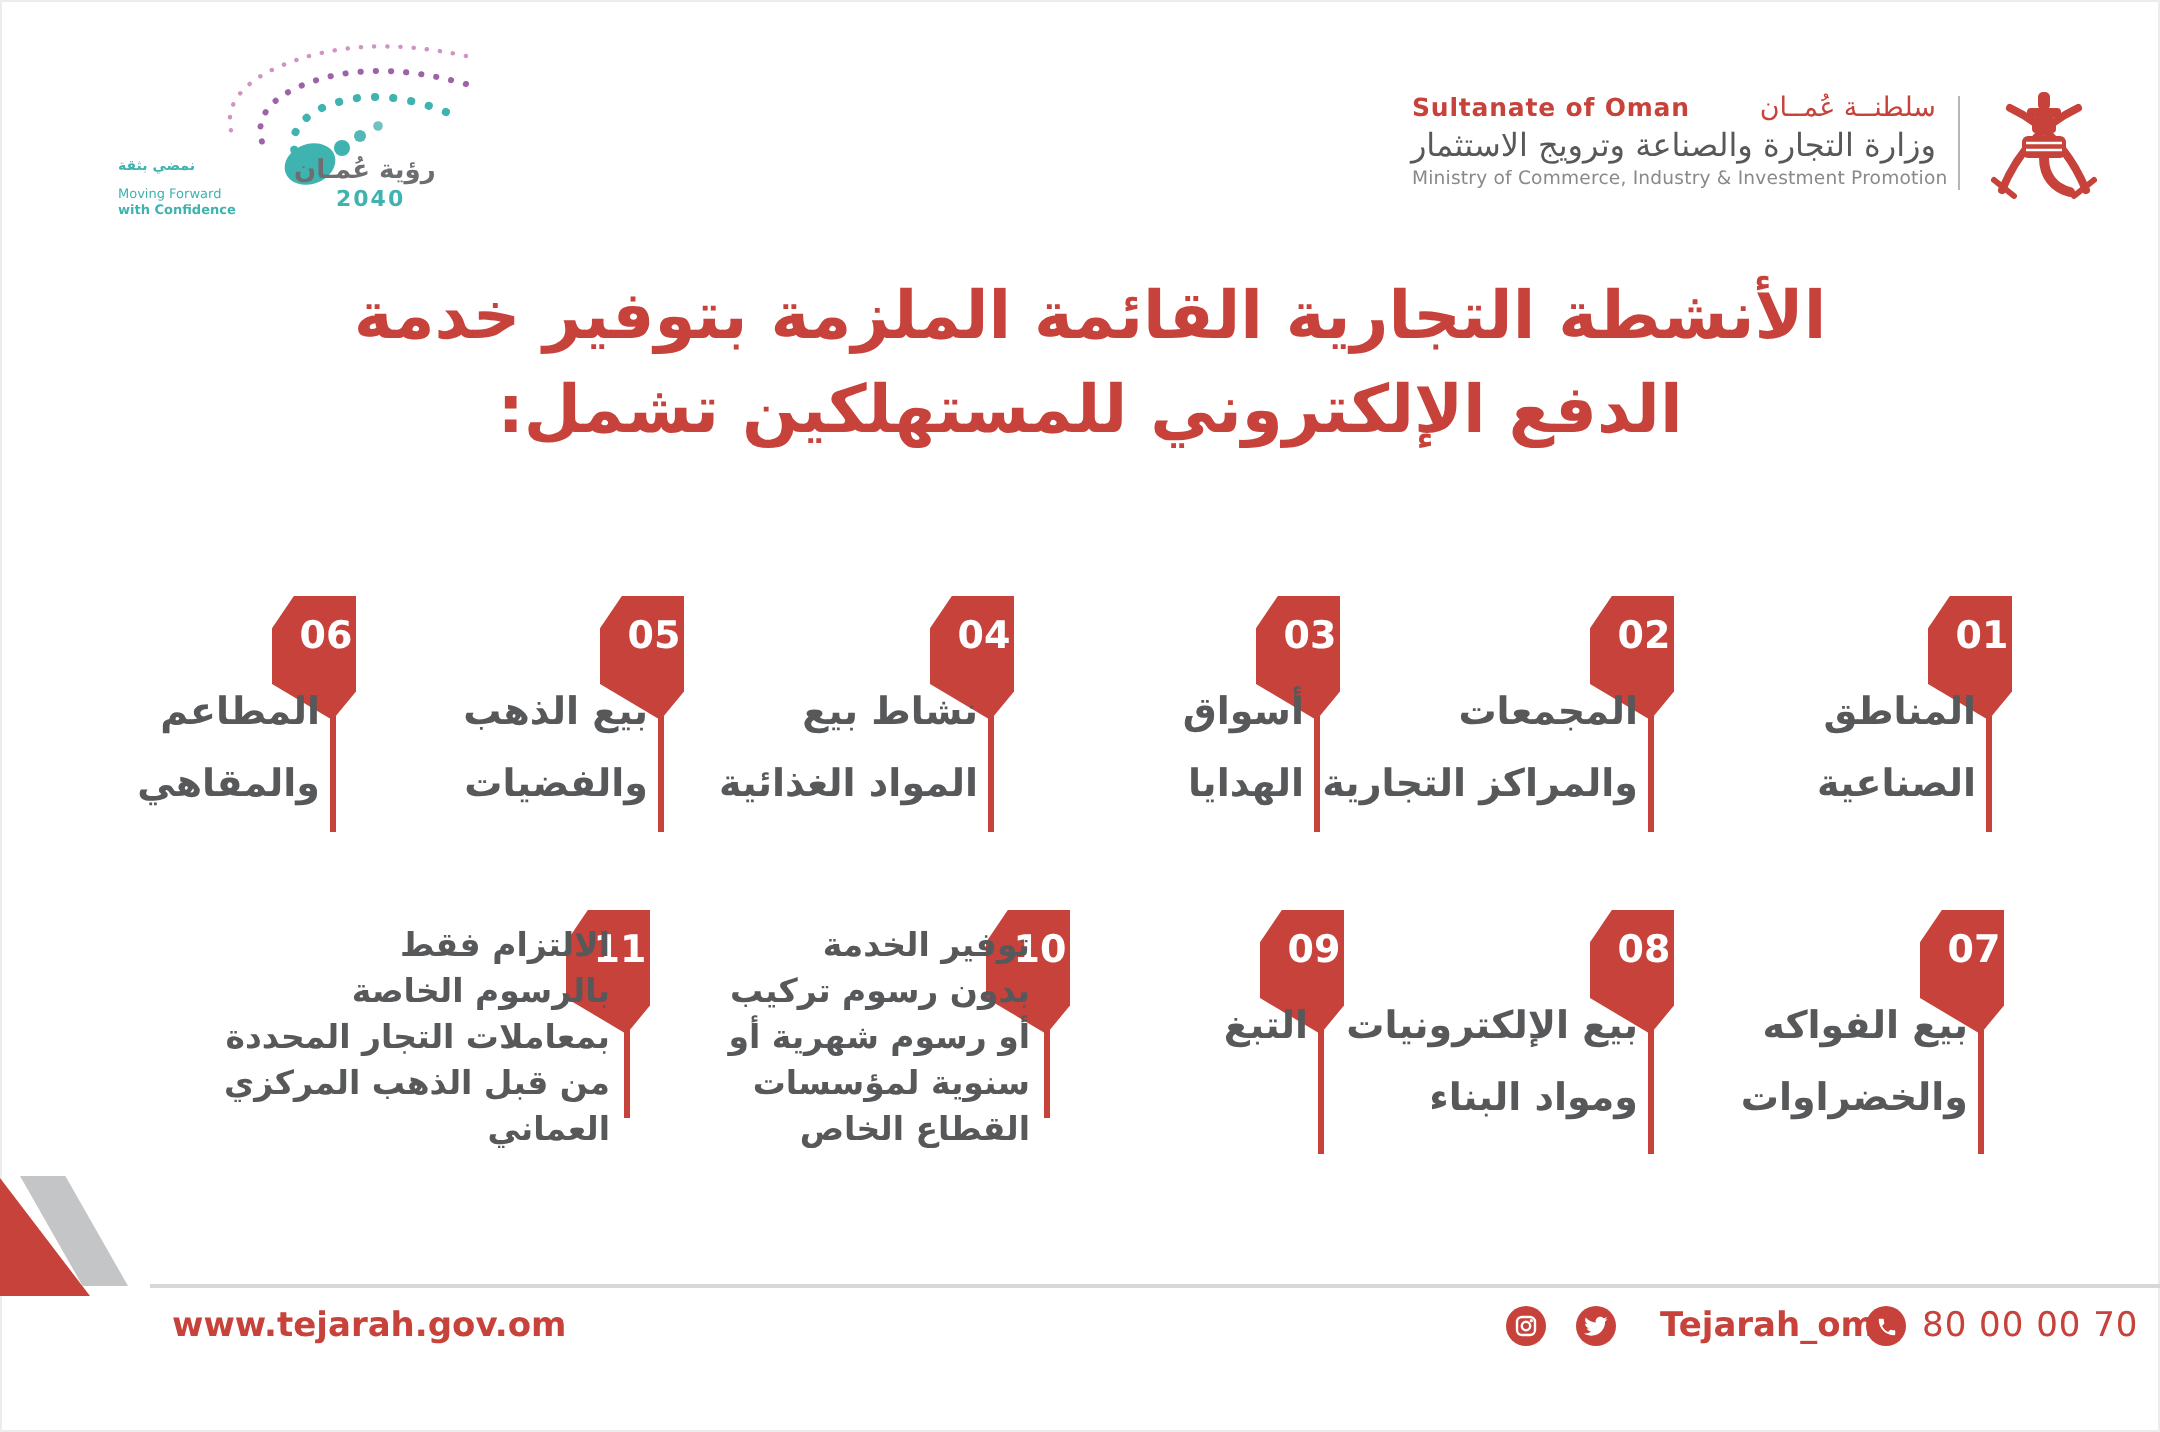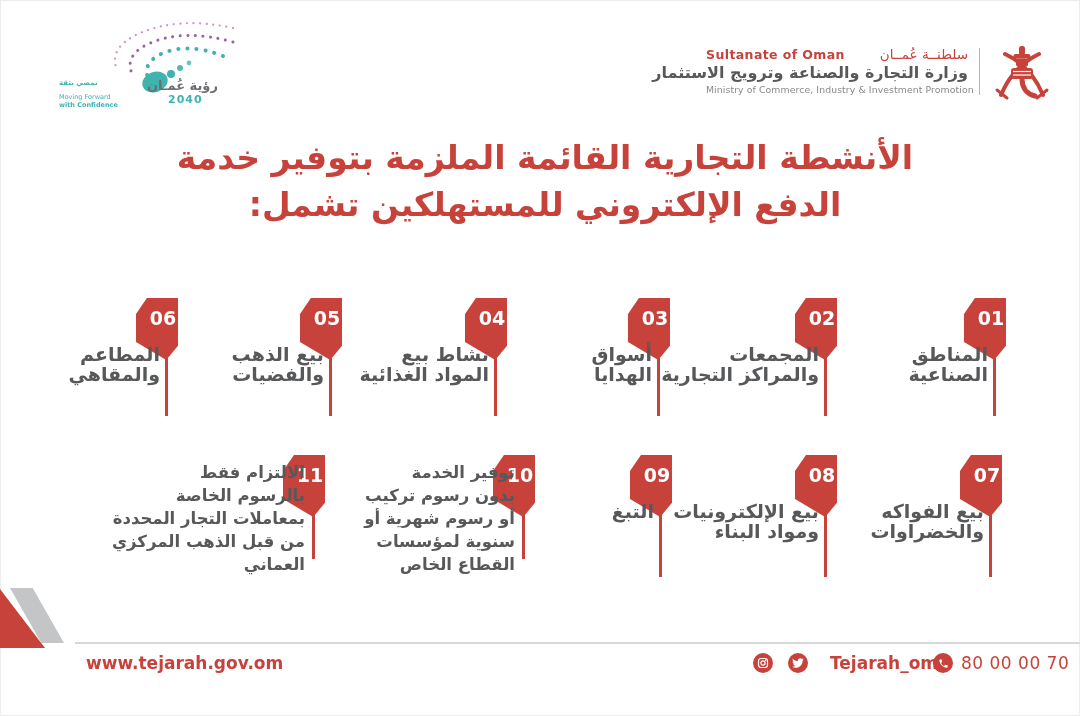--- a/index.html
+++ b/index.html
@@ -22,39 +22,39 @@
   .v-tagline{position:absolute;left:4px;top:59px;width:70px;text-align:left;color:var(--teal);}
   .v-tag-ar{font-size:7px;font-weight:bold;direction:rtl;text-align:left;}
   .v-tag-en1{font-size:6.5px;margin-top:6px;}
   .v-tag-en2{font-size:6.5px;font-weight:bold;}
 
   
   .ministry{position:absolute;right:112px;top:46px;width:262px;}
   .m-row1{display:flex;justify-content:space-between;align-items:baseline;}
   .m-en-country{color:var(--accent-red);font-weight:bold;font-size:12.5px;letter-spacing:.4px;}
   .m-ar-country{color:var(--accent-red);font-weight:normal;font-size:13.5px;}
-  .m-ar-name{margin-top:1px;color:var(--text-dark);font-weight:bold;font-size:16px;white-space:nowrap;text-align:center;}
+  .m-ar-name{margin-top:1px;color:var(--text-dark);font-weight:normal;font-size:16px;white-space:nowrap;text-align:center;}
   .m-en-name{margin-top:2px;color:var(--text-gray);font-size:9.3px;white-space:nowrap;text-align:center;letter-spacing:.1px;}
   .m-divider{position:absolute;right:100px;top:48px;width:1px;height:47px;background:#b4b6b8;}
   .emblem{position:absolute;right:28px;top:43px;width:60px;height:60px;color:var(--accent-red);}
 
   
   .title{position:absolute;left:0;top:134px;width:100%;text-align:center;color:var(--accent-red);
          font-size:33px;font-weight:bold;line-height:47px;padding-left:10px;}
   .t-line{display:block;}
 
   
   .item{position:absolute;width:42px;height:0;}
   .badge{position:absolute;top:0;right:0;width:42px;height:62px;background:var(--accent-red);
          clip-path:polygon(26% 0,100% 0,100% 77%,72% 100%,0 71%,0 26%);
          color:#fff;text-align:center;font-weight:bold;font-size:19px;}
   .badge .num{display:block;margin-top:9px;padding-left:12px;}
   .stem{position:absolute;top:60px;right:10.5px;width:3px;background:var(--accent-red);}
-  .label{position:absolute;top:46px;right:18px;width:max-content;color:var(--text-dark);
-         font-weight:bold;font-size:19px;line-height:20px;text-align:right;direction:rtl;white-space:pre-line;}
+  .label{position:absolute;top:40px;right:18px;width:max-content;color:var(--text-dark);
+         font-weight:bold;font-size:19px;line-height:36px;text-align:right;direction:rtl;white-space:pre-line;}
   .item.small .label{top:6px;right:20px;font-size:16.5px;line-height:23px;}
 
   
   .corner-red{position:absolute;left:0;top:589px;width:45px;height:59px;background:var(--accent-red);
               clip-path:polygon(0 0,100% 100%,0 100%);}
   .corner-gray{position:absolute;left:10px;top:588px;width:54px;height:55px;background:#c3c5c7;
                clip-path:polygon(0 0,42% 0,100% 100%,58% 100%);}
   .f-line{position:absolute;left:75px;top:642px;width:1005px;height:1.5px;background:#d7d8d9;}
   .f-web{position:absolute;left:86px;top:653px;color:var(--accent-red);font-weight:bold;font-size:17px;}
   .f-social{position:absolute;left:753px;top:653px;display:flex;align-items:center;gap:15px;}

